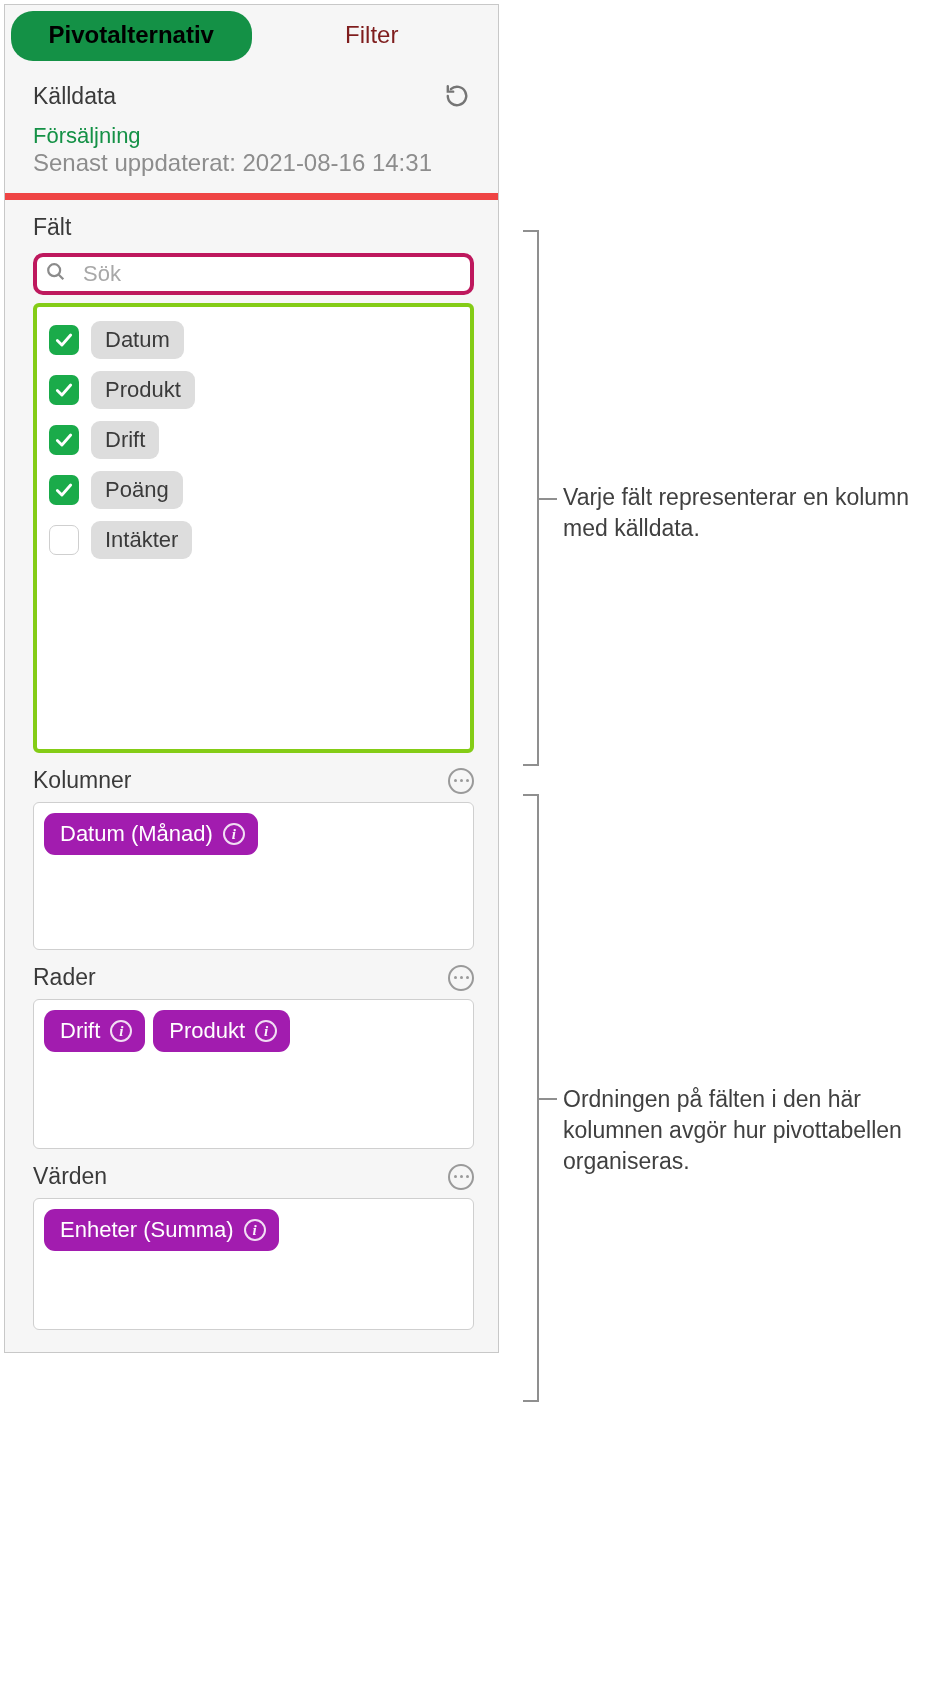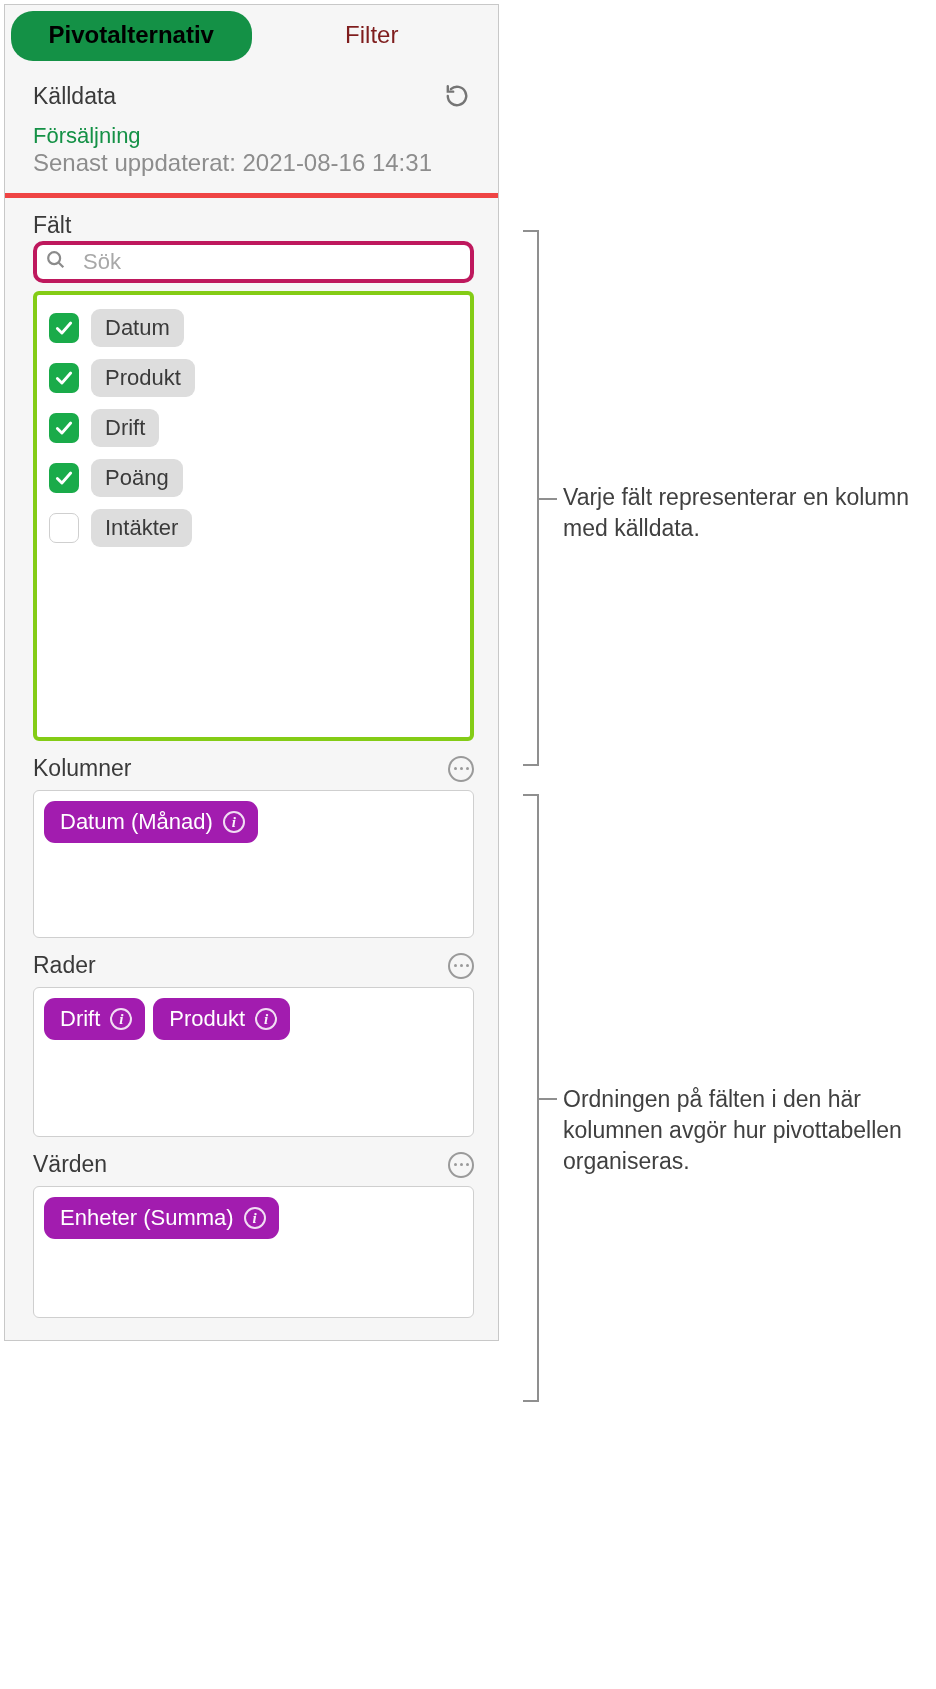--- a/index.html
+++ b/index.html
@@ -37,21 +37,21 @@
     cursor: pointer;
   }
   .tab.active {
     background: #149146;
     color: #000000;
     font-weight: 600;
     border-radius: 22px;
   }
   .source-block {
     padding: 18px 24px 16px 28px;
-    border-bottom: 5px solid #ef4444;
+    border-bottom: 7px solid #ef4444;
   }
   .source-row {
     display: flex;
     align-items: center;
     justify-content: space-between;
   }
   .heading {
     font-size: 23px;
     color: #3a3a3a;
   }
@@ -67,21 +67,21 @@
     margin-top: 10px;
     cursor: pointer;
   }
   .updated {
     color: #8d8d8d;
     font-size: 24px;
   }
   .fields-block {
     padding: 14px 24px 0 28px;
   }
-  .fields-block .heading { margin-bottom: 2px; }
+  .fields-block .heading { margin-bottom: 12px; }
   .search-wrap {
     position: relative;
   }
   .search-input {
     width: 100%;
     height: 42px;
     border: 4px solid #be185d;
     border-radius: 10px;
     background: #fff;
     font-size: 22px;

